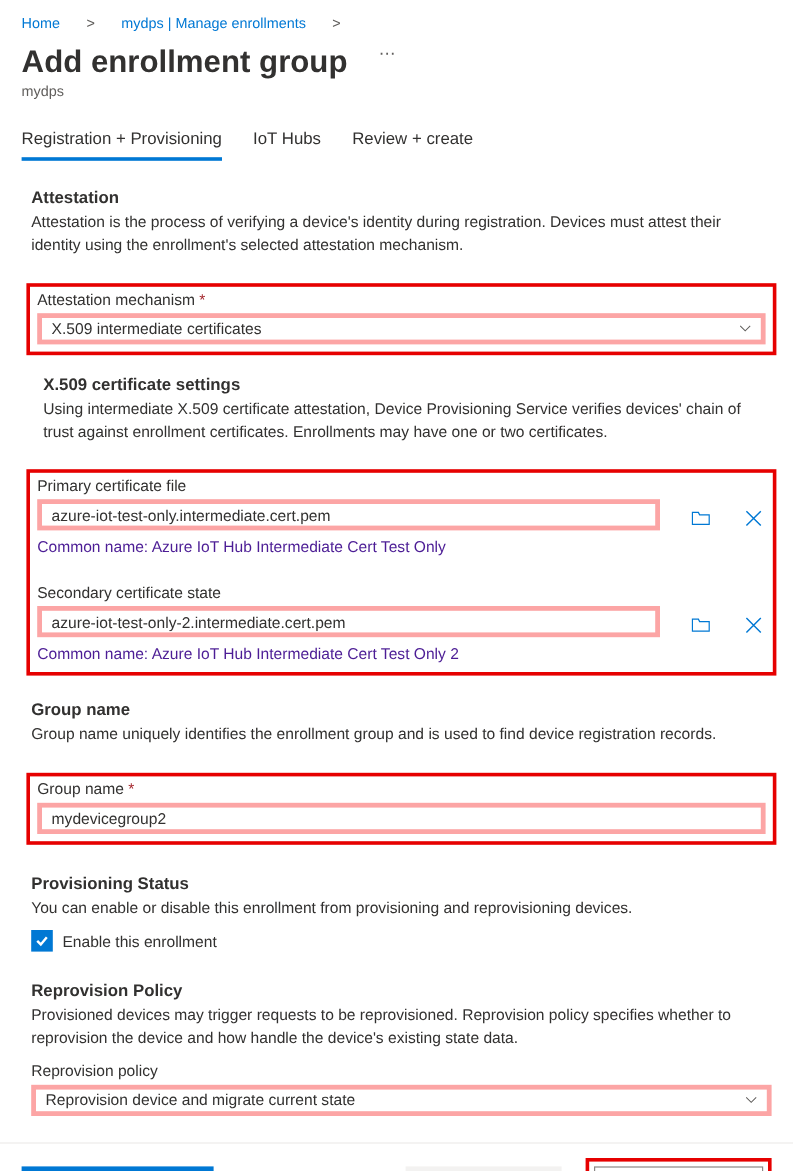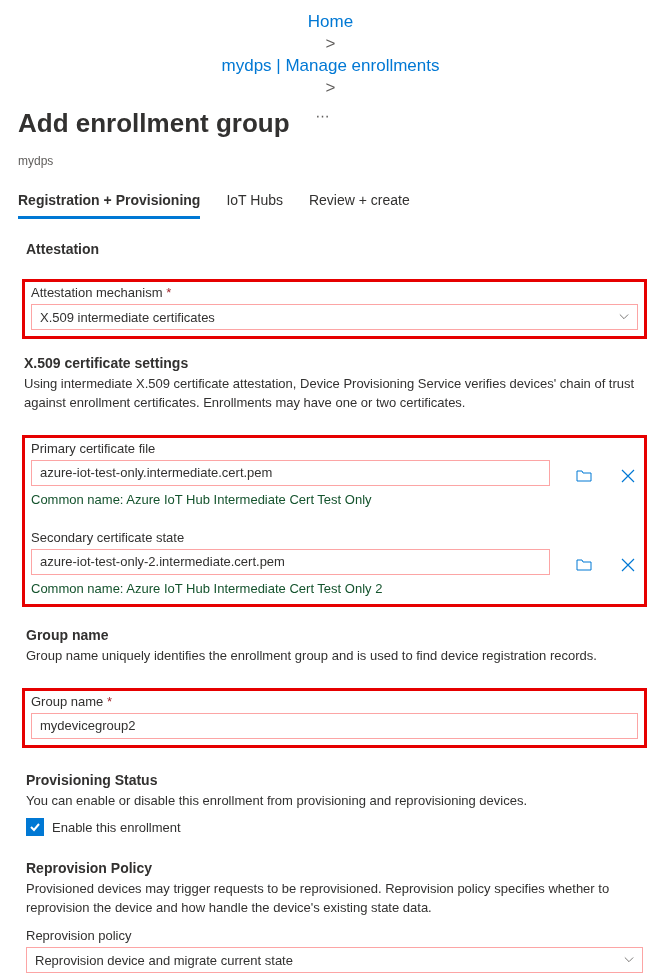--- a/index.html
+++ b/index.html
@@ -1,44 +1,44 @@
 <!DOCTYPE html>
 <html><head>
 <meta charset="utf-8">
 <style>
   * { box-sizing: border-box; margin: 0; padding: 0; }
   body { font-family: "Segoe UI", Arial, sans-serif; font-size: 13px; color: #323130; background: #fff; width: 661px; }
   .container { padding: 12px 18px 0 18px; }
-  .breadcrumb { font-size: 17px; display: flex; align-items: center; gap: 2px; color: #605e5c; margin-bottom: 10px; flex-direction: column; }
+  .breadcrumb { font-size: 12px; display: flex; align-items: center; gap: 22px; color: #605e5c; margin-bottom: 10px; }
   .breadcrumb a { color: #0078d4; text-decoration: none; }
   .breadcrumb .sep { color: #605e5c; }
   .page-title-row { display: flex; gap: 26px; }
   h1 { font-size: 26px; font-weight: 600; color: #323130; }
   .ellipsis { color: #605e5c; font-size: 14px; padding-bottom: 4px; }
-  .subtitle { font-size: 12px; color: #605e5c; margin-top: 15px; margin-bottom: 18px; }
+  .subtitle { font-size: 12px; color: #605e5c; margin-top: 2px; margin-bottom: 18px; }
   .tabs { display: flex; gap: 26px; border-bottom: 0; margin-bottom: 22px; }
   .tab { padding: 6px 0 8px 0; font-size: 14px; color: #323130; cursor: pointer; }
-  .tab.active { font-weight: 700; border-bottom: 3px solid #0078d4; color: #323130; text-align: center; }
+  .tab.active { font-weight: 400; border-bottom: 3px solid #0078d4; color: #323130; text-align: center; }
   .section { margin-left: 8px; margin-bottom: 22px; }
   .section h2 { font-size: 14px; font-weight: 600; margin-bottom: 4px; }
   .section p.desc { font-size: 13px; color: #323130; line-height: 1.45; margin-bottom: 4px; }
   .highlight-box { border: 3px solid #e60000; padding: 3px 6px 6px 6px; margin-left: 4px; margin-right: -4px; }
   .field-label { font-size: 13px; color: #323130; margin-bottom: 4px; display: block; }
   .req { color: #a4262c; }
   .select, .text-input {
-    width: 100%; height: 26px; border: 1px solid #fca5a5; background: #fff;
+    width: 100%; height: 26px; border: 4px solid #fca5a5; background: #fff;
     padding: 0 8px; font-size: 13px; color: #323130; font-family: inherit;
   }
   .select { display: flex; align-items: center; justify-content: space-between; cursor: pointer; }
   .chev { width: 10px; height: 10px; }
   .cert-row { display: flex; align-items: flex-end; gap: 24px; }
   .cert-row .text-input { flex: 1; }
   .icon-btn { width: 20px; height: 20px; display: flex; align-items: center; justify-content: center; cursor: pointer; color: #0078d4; }
   .icon-btn.x { color: #0078d4; }
-  .common-name { font-size: 13px; color: #14532d; margin-top: 6px; }
+  .common-name { font-size: 13px; color: #4c1d95; margin-top: 6px; }
   .field-block { margin-bottom: 23px; }
   .checkbox-row { display: flex; align-items: center; gap: 8px; margin-top: 8px; }
   .checkbox { width: 18px; height: 18px; background: #0078d4; display: flex; align-items: center; justify-content: center; cursor: pointer; }
   .checkbox svg { width: 12px; height: 12px; }
   .footer-divider { border: none; border-top: 1px solid #edebe9; margin: 18px 0 12px 0; }
   .footer { display: flex; align-items: center; gap: 20px; padding: 0 18px 16px 18px; }
   .btn { height: 26px; padding: 0 18px; font-size: 13px; border: 1px solid transparent; cursor: pointer; font-family: inherit; }
   .btn-primary { background: #0078d4; color: #fff; min-width: 160px; font-weight: 600; }
   .btn-prev { background: #f3f2f1; color: #a19f9d; min-width: 130px; }
   .btn-next { background: #fff; color: #323130; border: 1px solid #8a8886; min-width: 130px; font-weight: 600; }
@@ -64,35 +64,36 @@
   <div class="subtitle">mydps</div>
 
   <div class="tabs">
     <div class="tab active">Registration + Provisioning</div>
     <div class="tab">IoT Hubs</div>
     <div class="tab">Review + create</div>
   </div>
 
   <div class="section">
     <h2>Attestation</h2>
+    <p class="desc">Attestation is the process of verifying a device's identity during registration. Devices must attest their identity using the enrollment's selected attestation mechanism.</p>
   </div>
 
   <div class="highlight-box">
     <label class="field-label">
       <span>Attestation mechanism</span> <span class="req">*</span>
     </label>
     <div class="select">
       <span>X.509 intermediate certificates</span>
       <svg class="chev" viewBox="0 0 12 12">
           <path d="M1 3 L6 8 L11 3" stroke="#605e5c" stroke-width="1" fill="none"></path>
         </svg>
     </div>
   </div>
 
-  <div class="section" style="margin-top:16px; margin-left:6px;">
+  <div class="section" style="margin-top:16px; margin-left:18px;">
     <h2>X.509 certificate settings</h2>
     <p class="desc">Using intermediate X.509 certificate attestation, Device Provisioning Service verifies devices' chain of trust against enrollment certificates. Enrollments may have one or two certificates.</p>
   </div>
 
   <div class="highlight-box">
     <div class="field-block">
       <label class="field-label">Primary certificate file</label>
       <div class="cert-row">
         <input class="text-input" type="text" value="azure-iot-test-only.intermediate.cert.pem" style="">
         <div class="icon-btn">

